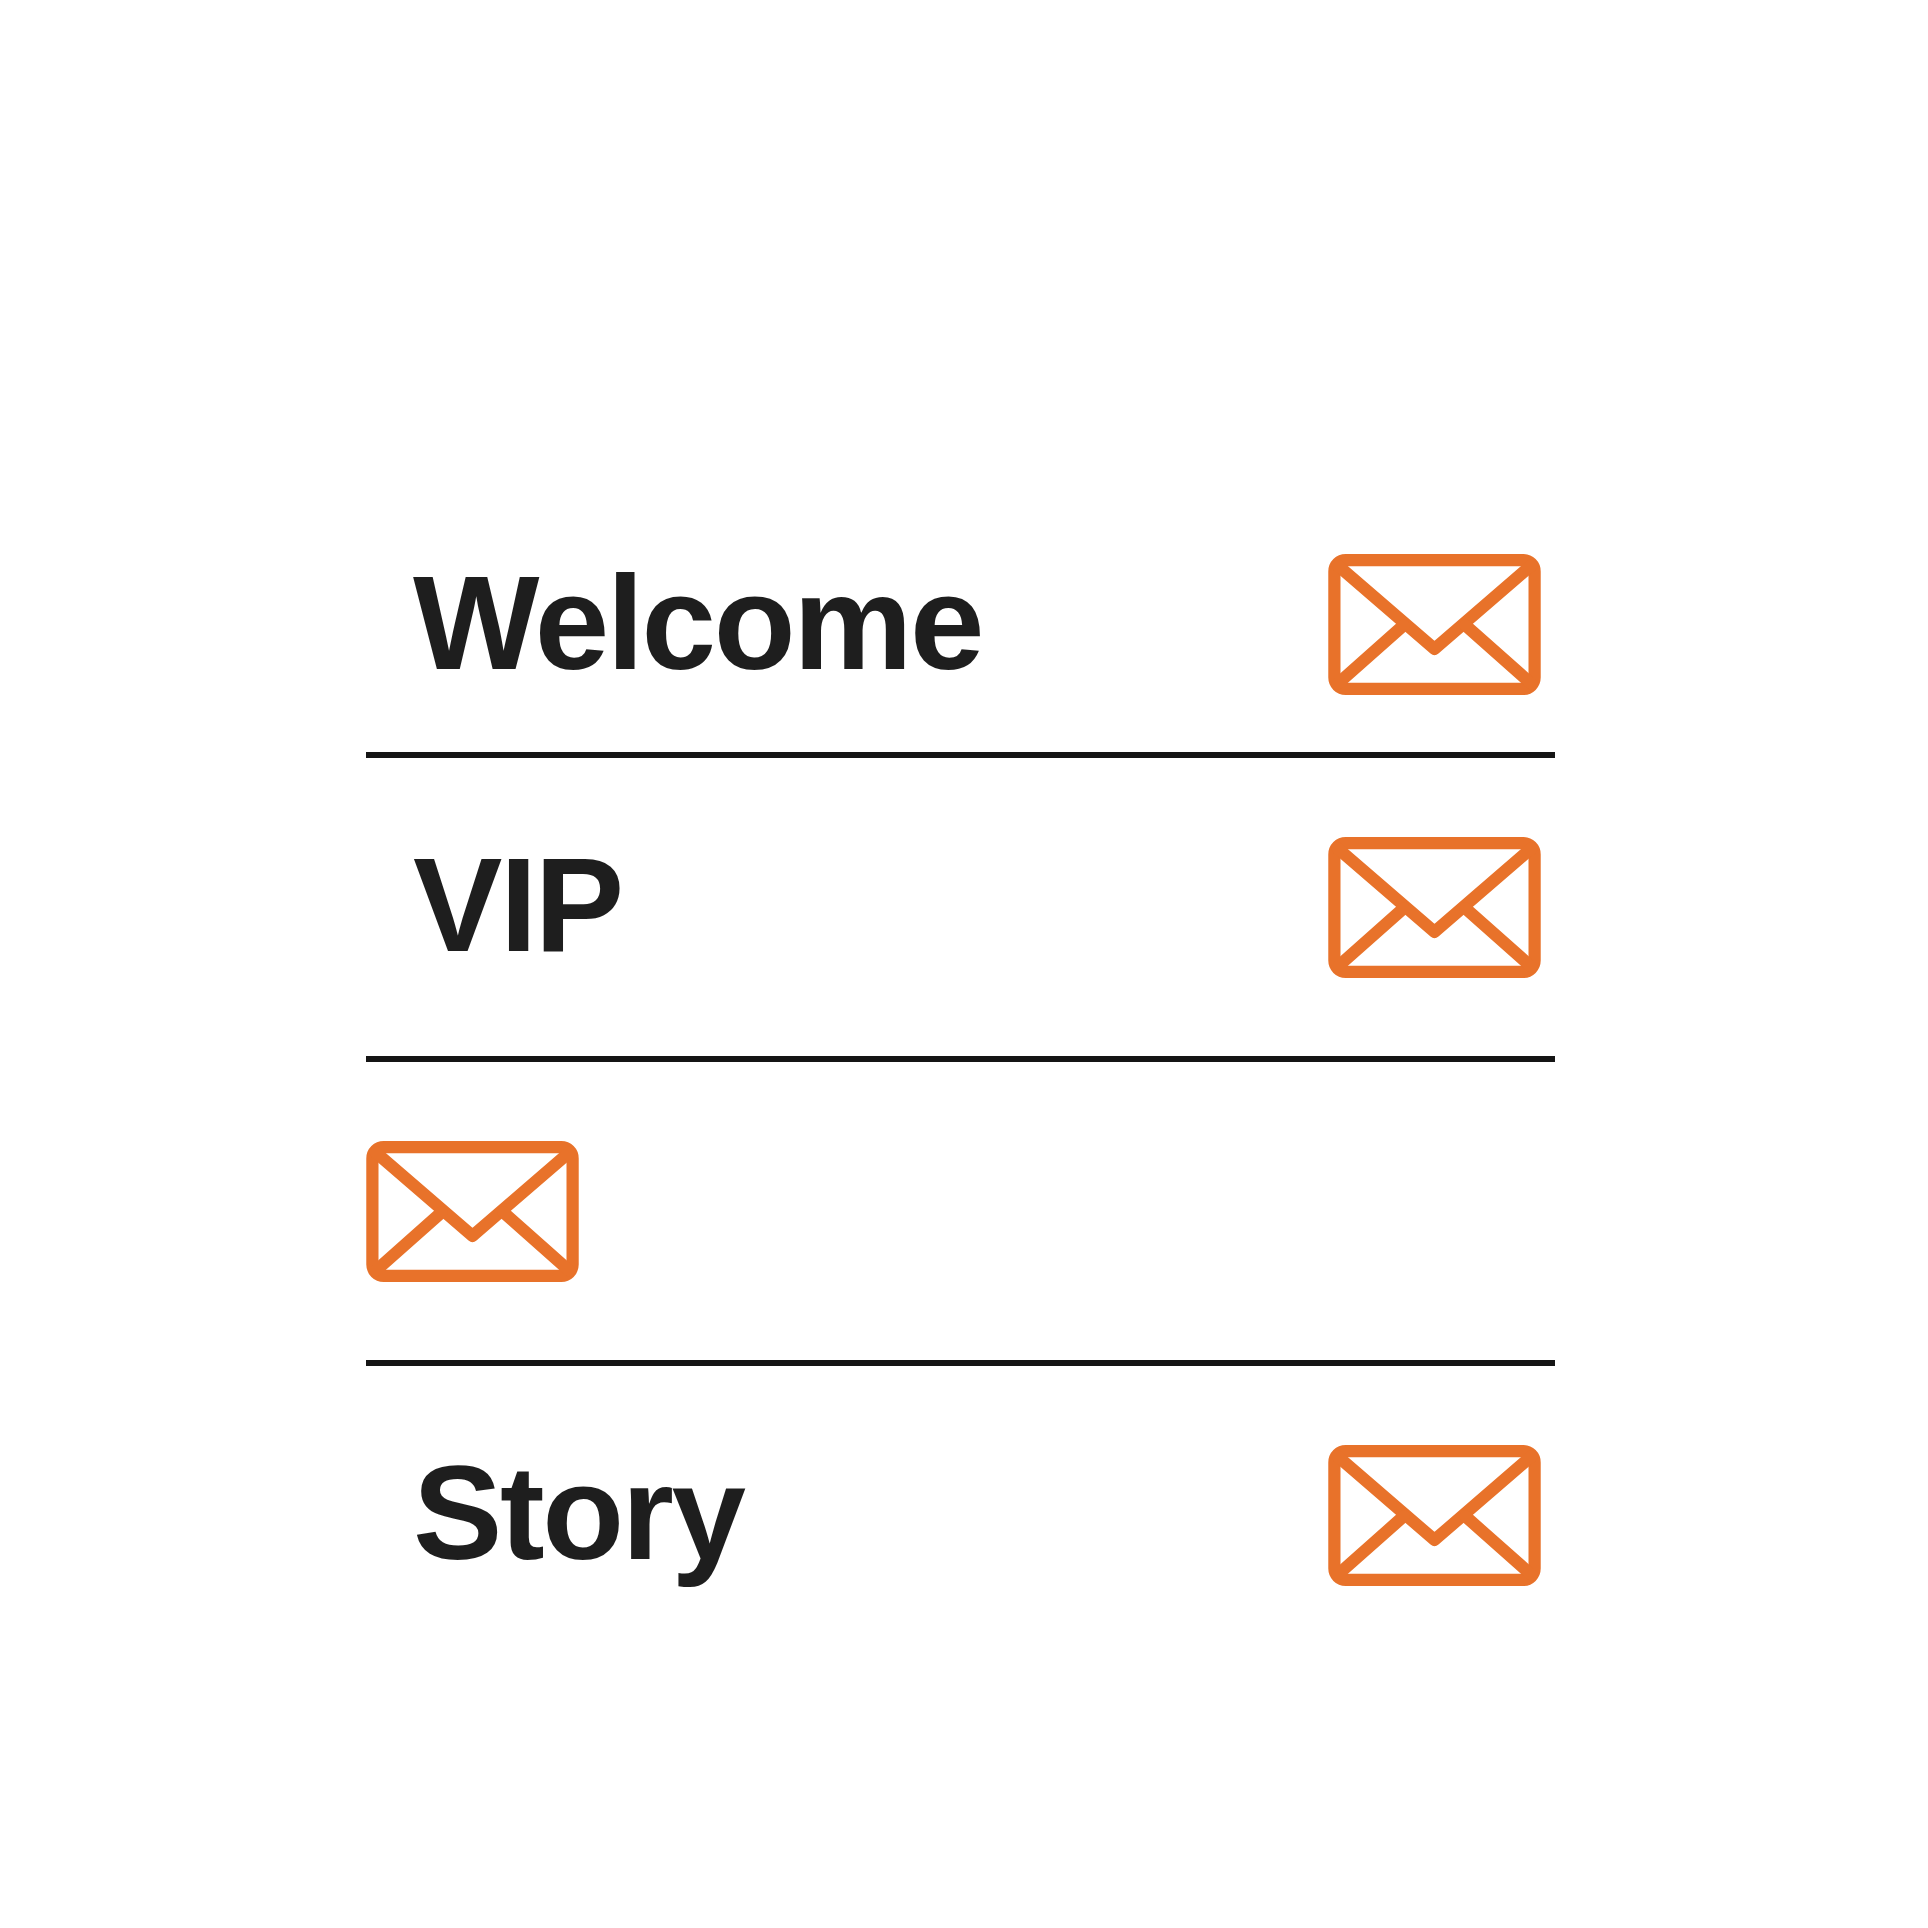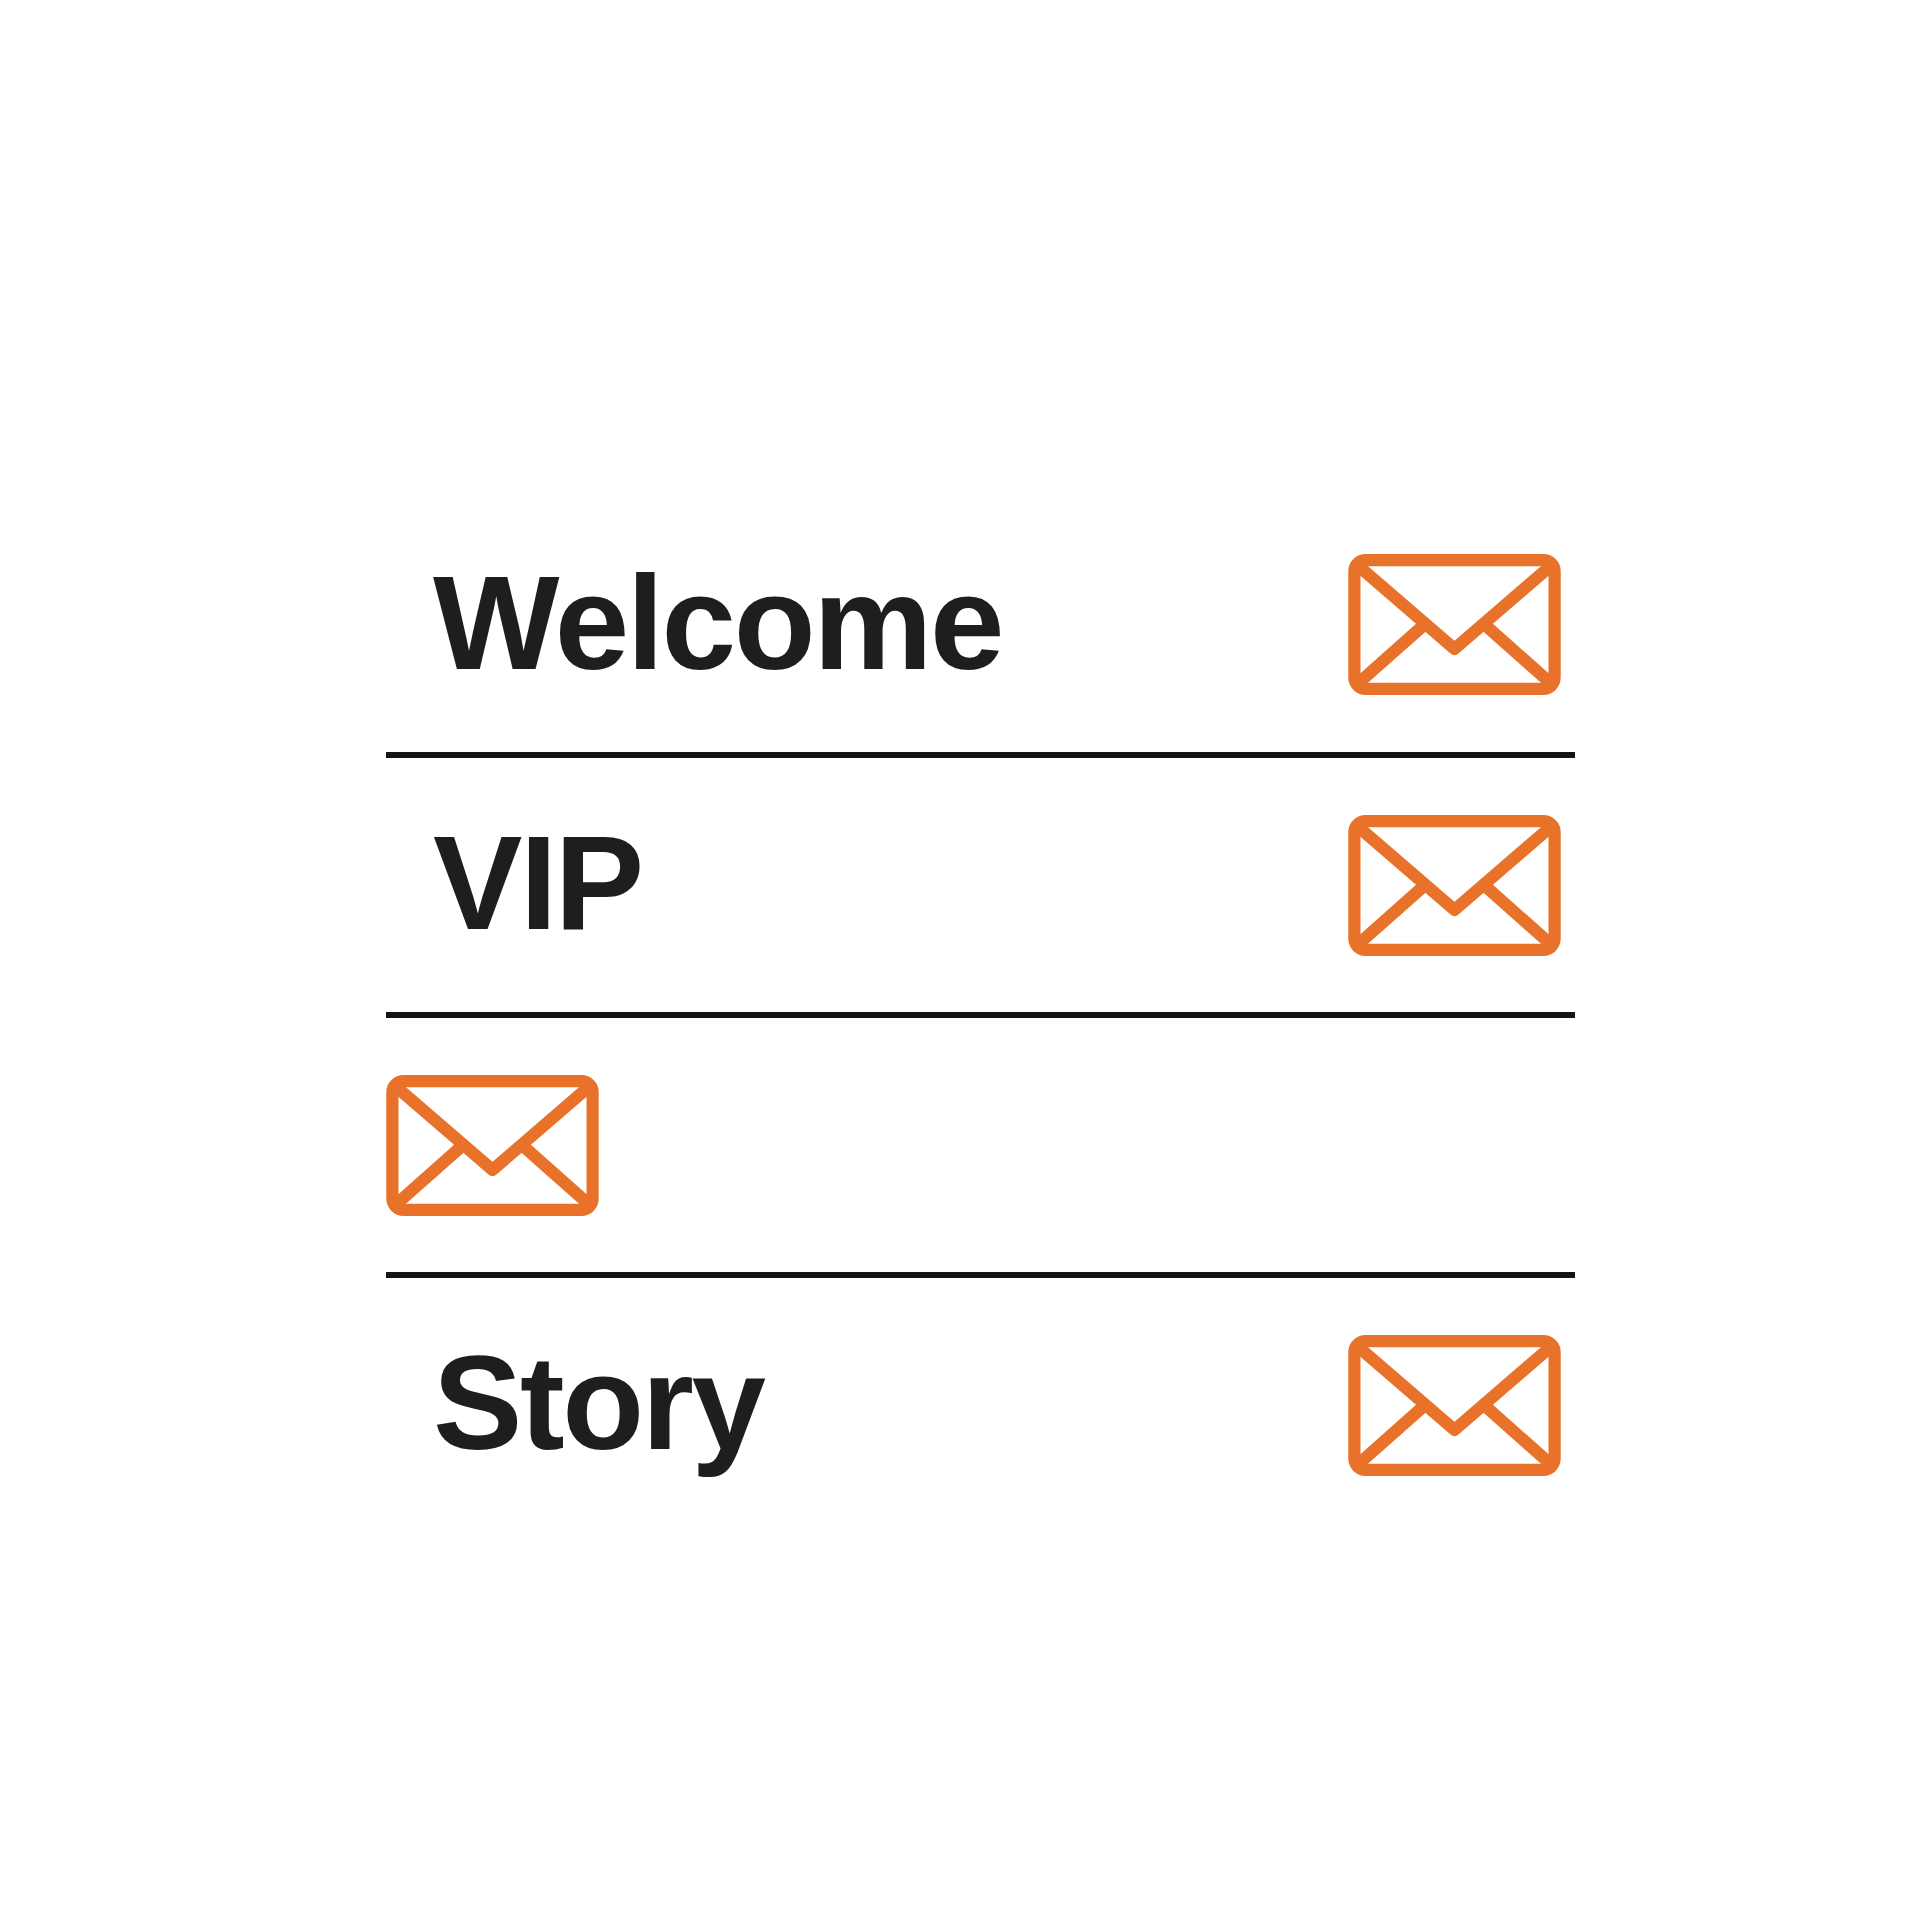--- a/index.html
+++ b/index.html
@@ -20,28 +20,28 @@
     position: relative;
     width: 1928px;
     height: 1928px;
     background: #ffffff;
     box-sizing: border-box;
   }
 
   
   .list {
     position: absolute;
-    left: 386px;
+    left: 366px;
     top: 497px;
     width: 1189px;
   }
 
   .row {
     position: relative;
-    height: 260px;
+    height: 304px;
     display: flex;
     align-items: center;
     justify-content: space-between;
     box-sizing: border-box;
   }
   .row.row-first { height: 255px; }
 
   .row + .row {
     border-top: 6.6px solid #151515;
   }

